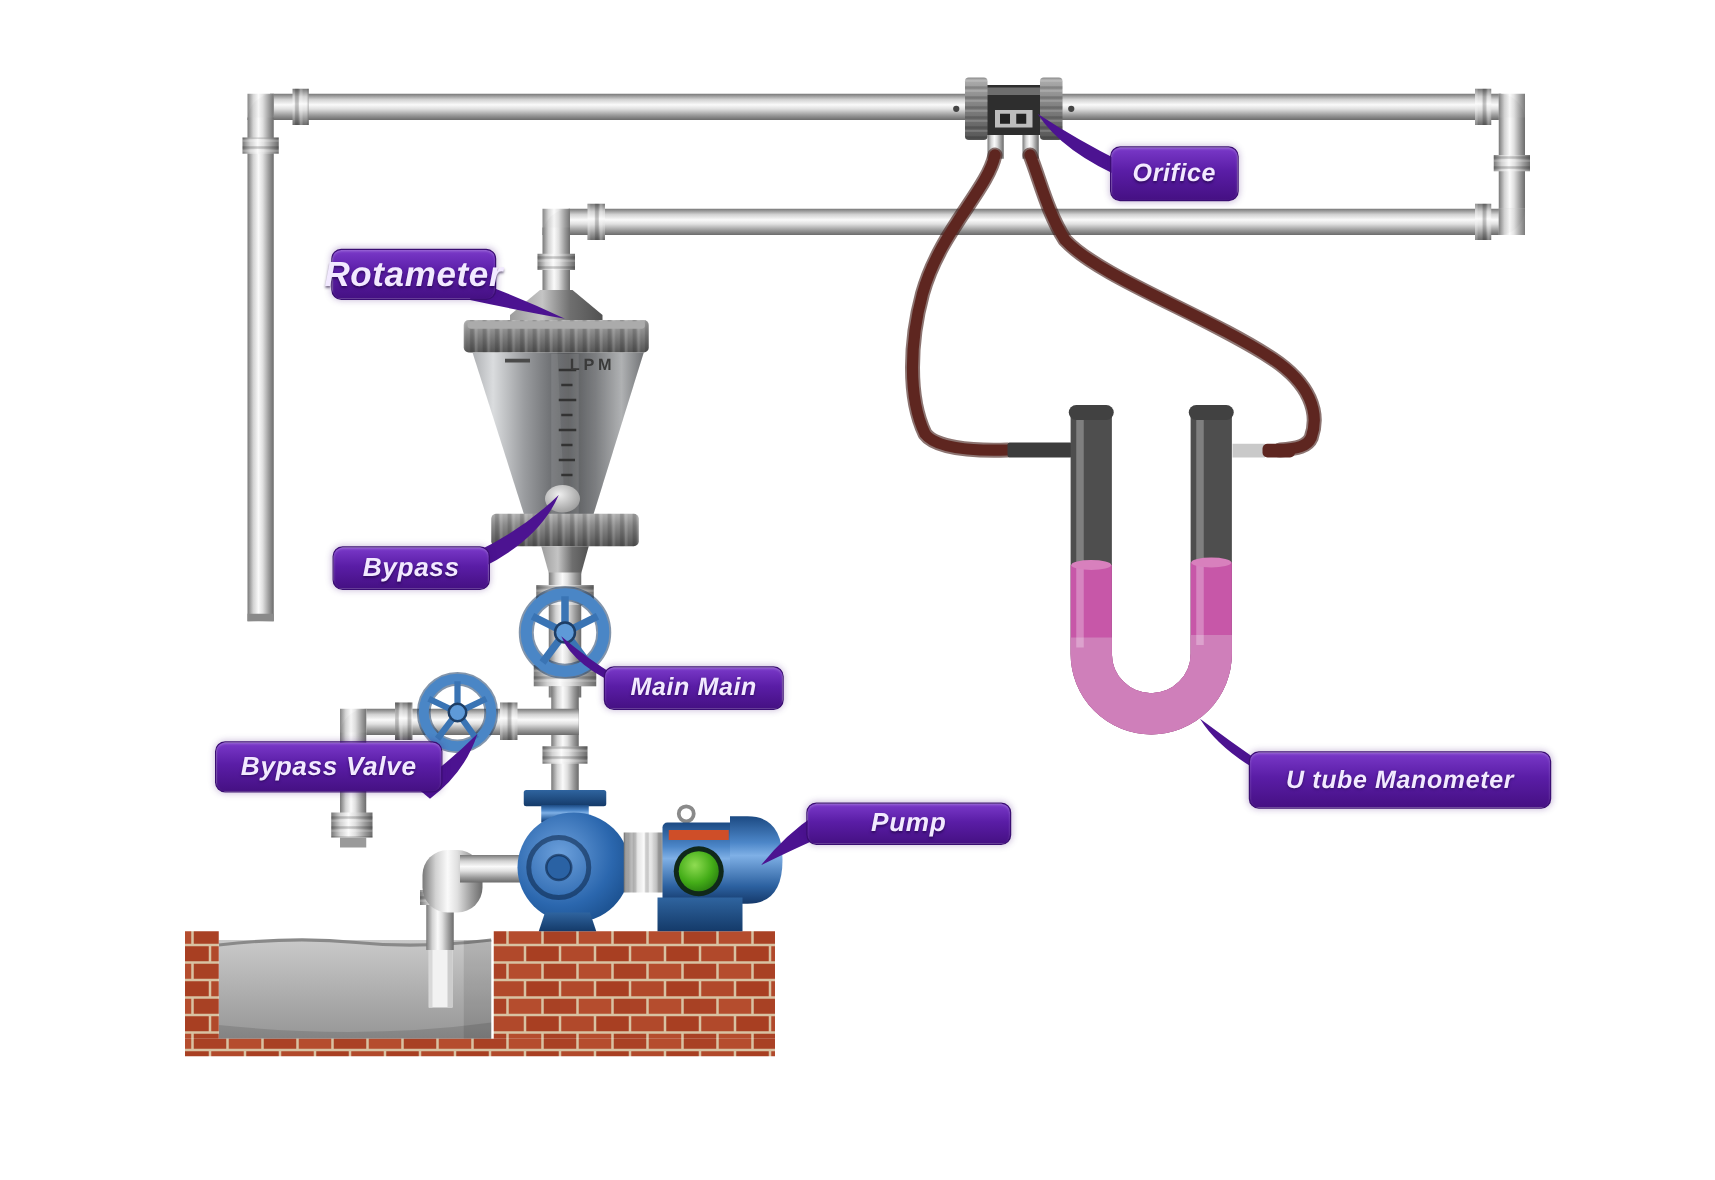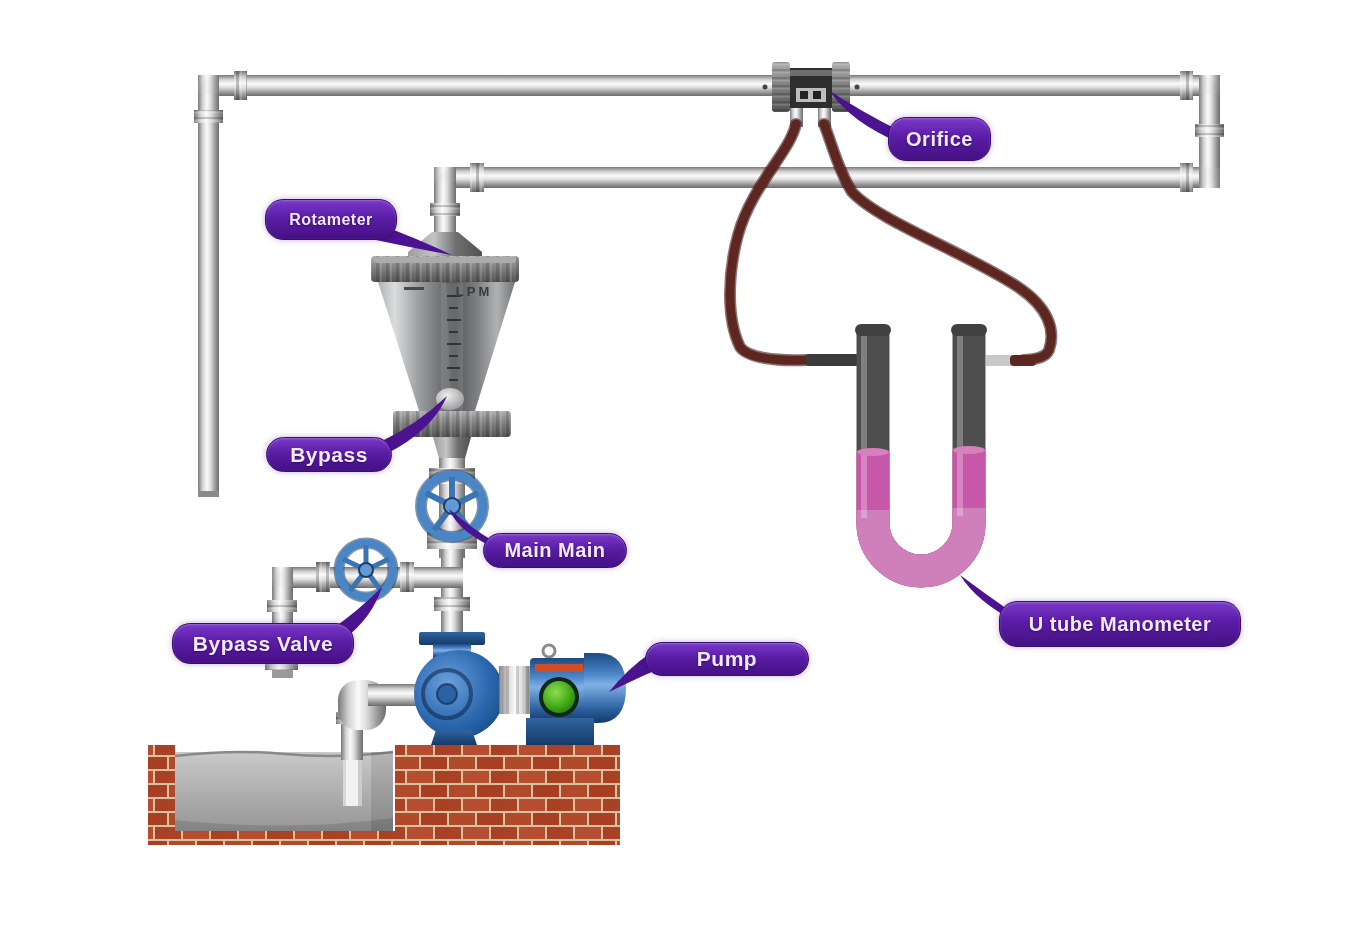--- a/index.html
+++ b/index.html
@@ -1,29 +1,29 @@
 <!DOCTYPE html>
 <html><head>
 <meta charset="utf-8">
 <style>
   html,body{margin:0;padding:0;background:#ffffff;}
   #canvas{position:relative;width:1372px;height:944px;background:#ffffff;overflow:hidden;
           font-family:"Liberation Sans",sans-serif;}
   #scene{position:absolute;left:0;top:0;}
   .label{position:absolute;display:flex;align-items:center;justify-content:center;
          background:linear-gradient(180deg,#7a39c9 0%,#5a1da6 45%,#451083 100%);
-         border:1px solid #3a0d72;border-radius:18px;color:#f2e9ff;
-         font-weight:bold;letter-spacing:.5px;
+         border:1px solid #3a0d72;border-radius:8px;color:#f2e9ff;
+         font-style:italic;font-weight:bold;letter-spacing:.5px;
          text-shadow:0 1px 2px rgba(20,0,50,.55);
          box-shadow:0 0 6px rgba(60,10,120,.30), inset 0 1px 2px rgba(255,255,255,.25);}
-  .l-rotameter{left:265px;top:199px;width:130px;height:39px;font-size:16px;}
+  .l-rotameter{left:265px;top:199px;width:130px;height:39px;font-size:28px;}
   .l-orifice{left:888px;top:117px;width:101px;height:42px;font-size:20px;}
   .l-float{left:266px;top:437px;width:124px;height:33px;font-size:21px;}
   .l-main-valve{left:483px;top:533px;width:142px;height:33px;font-size:20px;}
-  .l-bypass-valve{left:172px;top:623px;width:180px;height:39px;font-size:21px;}
+  .l-bypass-valve{left:172px;top:593px;width:180px;height:39px;font-size:21px;}
   .l-pump{left:645px;top:642px;width:162px;height:32px;font-size:21px;}
   .l-manometer{left:999px;top:601px;width:240px;height:44px;font-size:20px;}
 </style>
 </head>
 <body>
 
 <div id="canvas">
 <svg id="scene" width="1372" height="944" viewBox="0 0 1372 944">
   <defs>
     <linearGradient id="gh" x1="0" y1="0" x2="0" y2="1">

